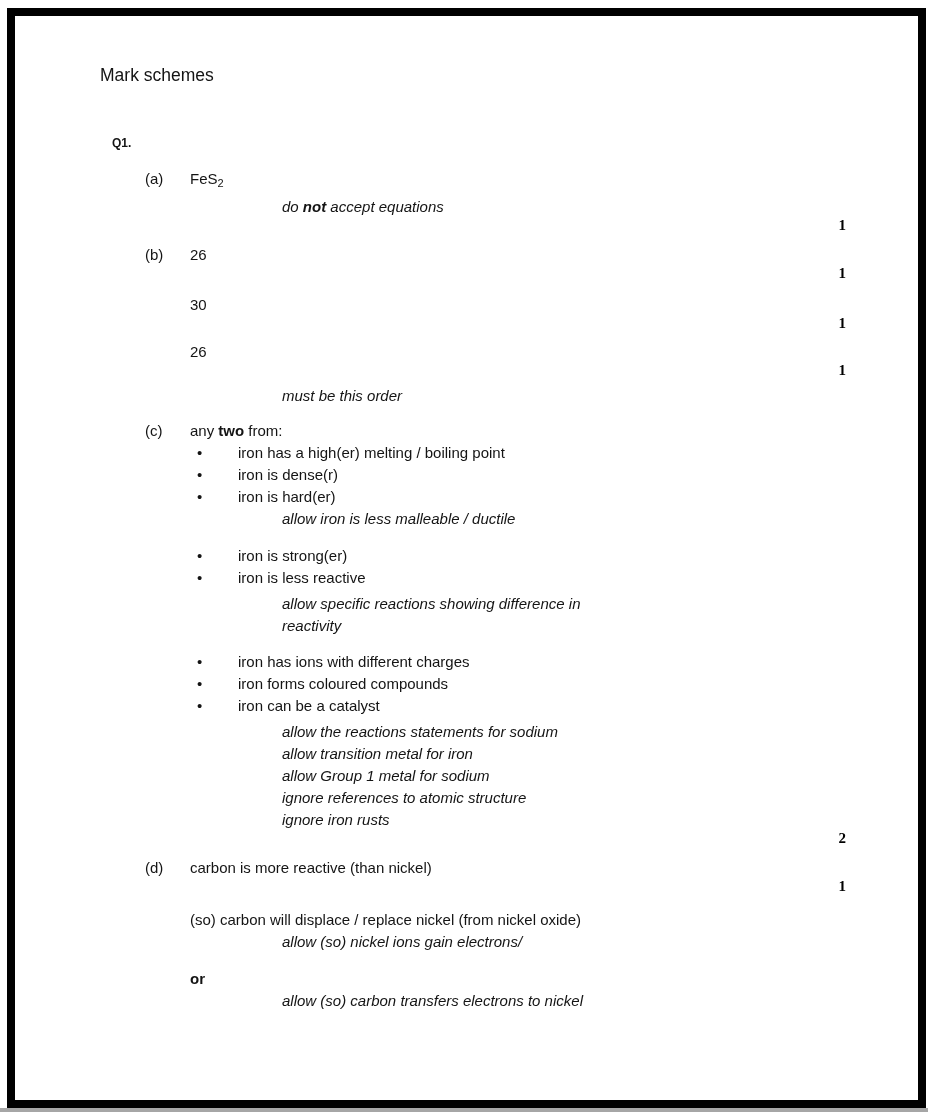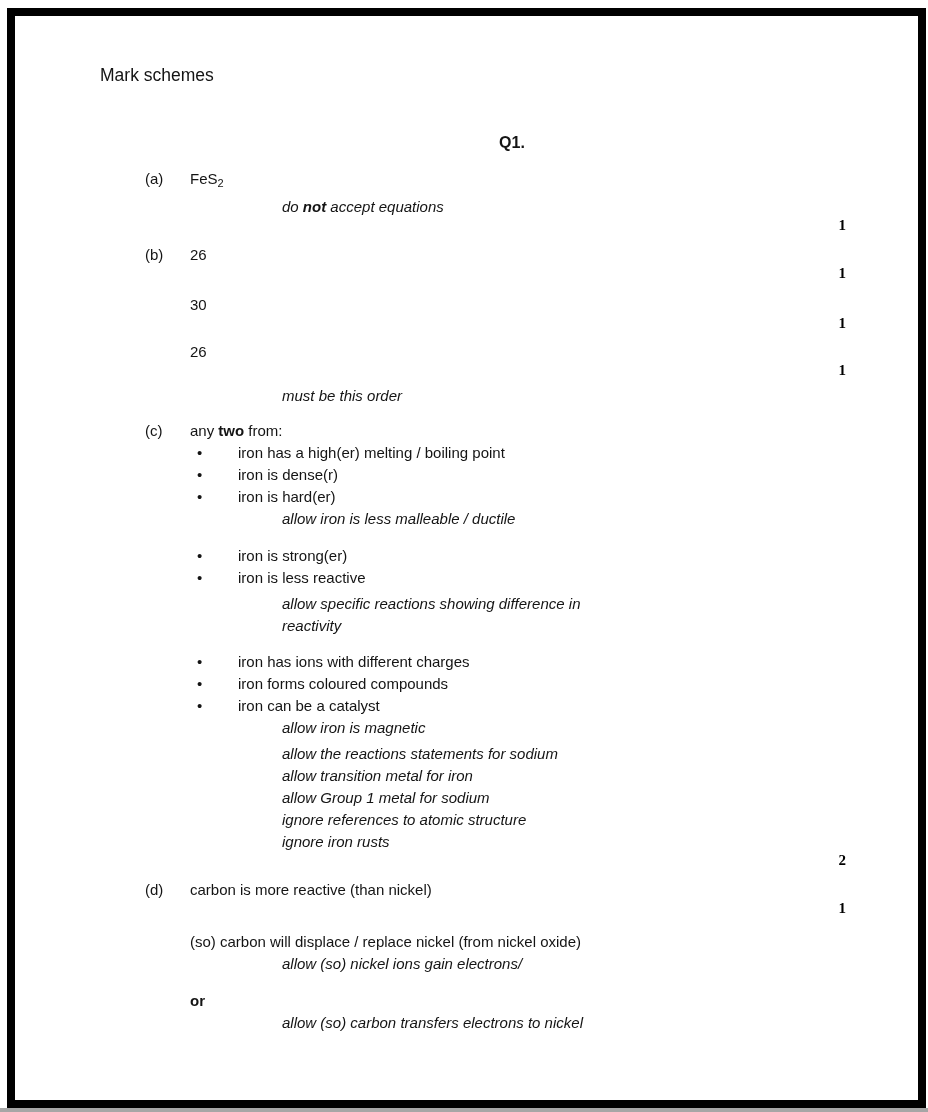--- a/index.html
+++ b/index.html
@@ -46,24 +46,23 @@
     font-size: 15px;
   }
   .heading {
     margin: 46px 0 0 86px;
     font-size: 17.5px;
     font-weight: normal;
     line-height: 26px;
   }
   .qnum {
     margin: 42px 0 12px 98px;
-    font-size: 16px;
+    font-size: 12px;
     font-weight: bold;
     line-height: 26px;
-    text-align: center;
   }
   .row {
     position: relative;
     line-height: 22px;
   }
   .row.answer { padding-left: 176px; }
   .row.bullet { padding-left: 224px; }
   .row.note   { padding-left: 268px; font-style: italic; }
   .part-label {
     position: absolute;
@@ -125,21 +124,20 @@
         <div class="row bullet"><span class="bullet-marker">•</span><span class="line-text"><span>iron is dense(r)</span></span></div>
         <div class="row bullet"><span class="bullet-marker">•</span><span class="line-text"><span>iron is hard(er)</span></span></div>
         <div class="row note"><span class="line-text"><span>allow iron is less malleable / ductile</span></span></div>
         <div class="row bullet g15"><span class="bullet-marker">•</span><span class="line-text"><span>iron is strong(er)</span></span></div>
         <div class="row bullet"><span class="bullet-marker">•</span><span class="line-text"><span>iron is less reactive</span></span></div>
         <div class="row note g3"><span class="line-text"><span>allow specific reactions showing difference in</span></span></div>
         <div class="row note"><span class="line-text"><span>reactivity</span></span></div>
         <div class="row bullet g14"><span class="bullet-marker">•</span><span class="line-text"><span>iron has ions with different charges</span></span></div>
         <div class="row bullet"><span class="bullet-marker">•</span><span class="line-text"><span>iron forms coloured compounds</span></span></div>
         <div class="row bullet"><span class="bullet-marker">•</span><span class="line-text"><span>iron can be a catalyst</span></span></div>
-        <div class="row note"><span class="line-text"><span>allow iron is magnetic</span></span></div>
         <div class="row note g3"><span class="line-text"><span>allow the reactions statements for sodium</span></span></div>
         <div class="row note"><span class="line-text"><span>allow transition metal for iron</span></span></div>
         <div class="row note"><span class="line-text"><span>allow Group 1 metal for sodium</span></span></div>
         <div class="row note"><span class="line-text"><span>ignore references to atomic structure</span></span></div>
         <div class="row note"><span class="line-text"><span>ignore iron rusts</span></span></div>
         <div class="row mark"><span class="mark-num">2</span></div>
         <div class="row answer g12"><span class="part-label">(d)</span><span class="line-text"><span>carbon is more reactive (than nickel)</span></span></div>
         <div class="row mark"><span class="mark-num">1</span></div>
         <div class="row answer g16"><span class="line-text"><span>(so) carbon will displace / replace nickel (from nickel oxide)</span></span></div>
         <div class="row note"><span class="line-text"><span>allow (so) nickel ions gain electrons/</span></span></div>

